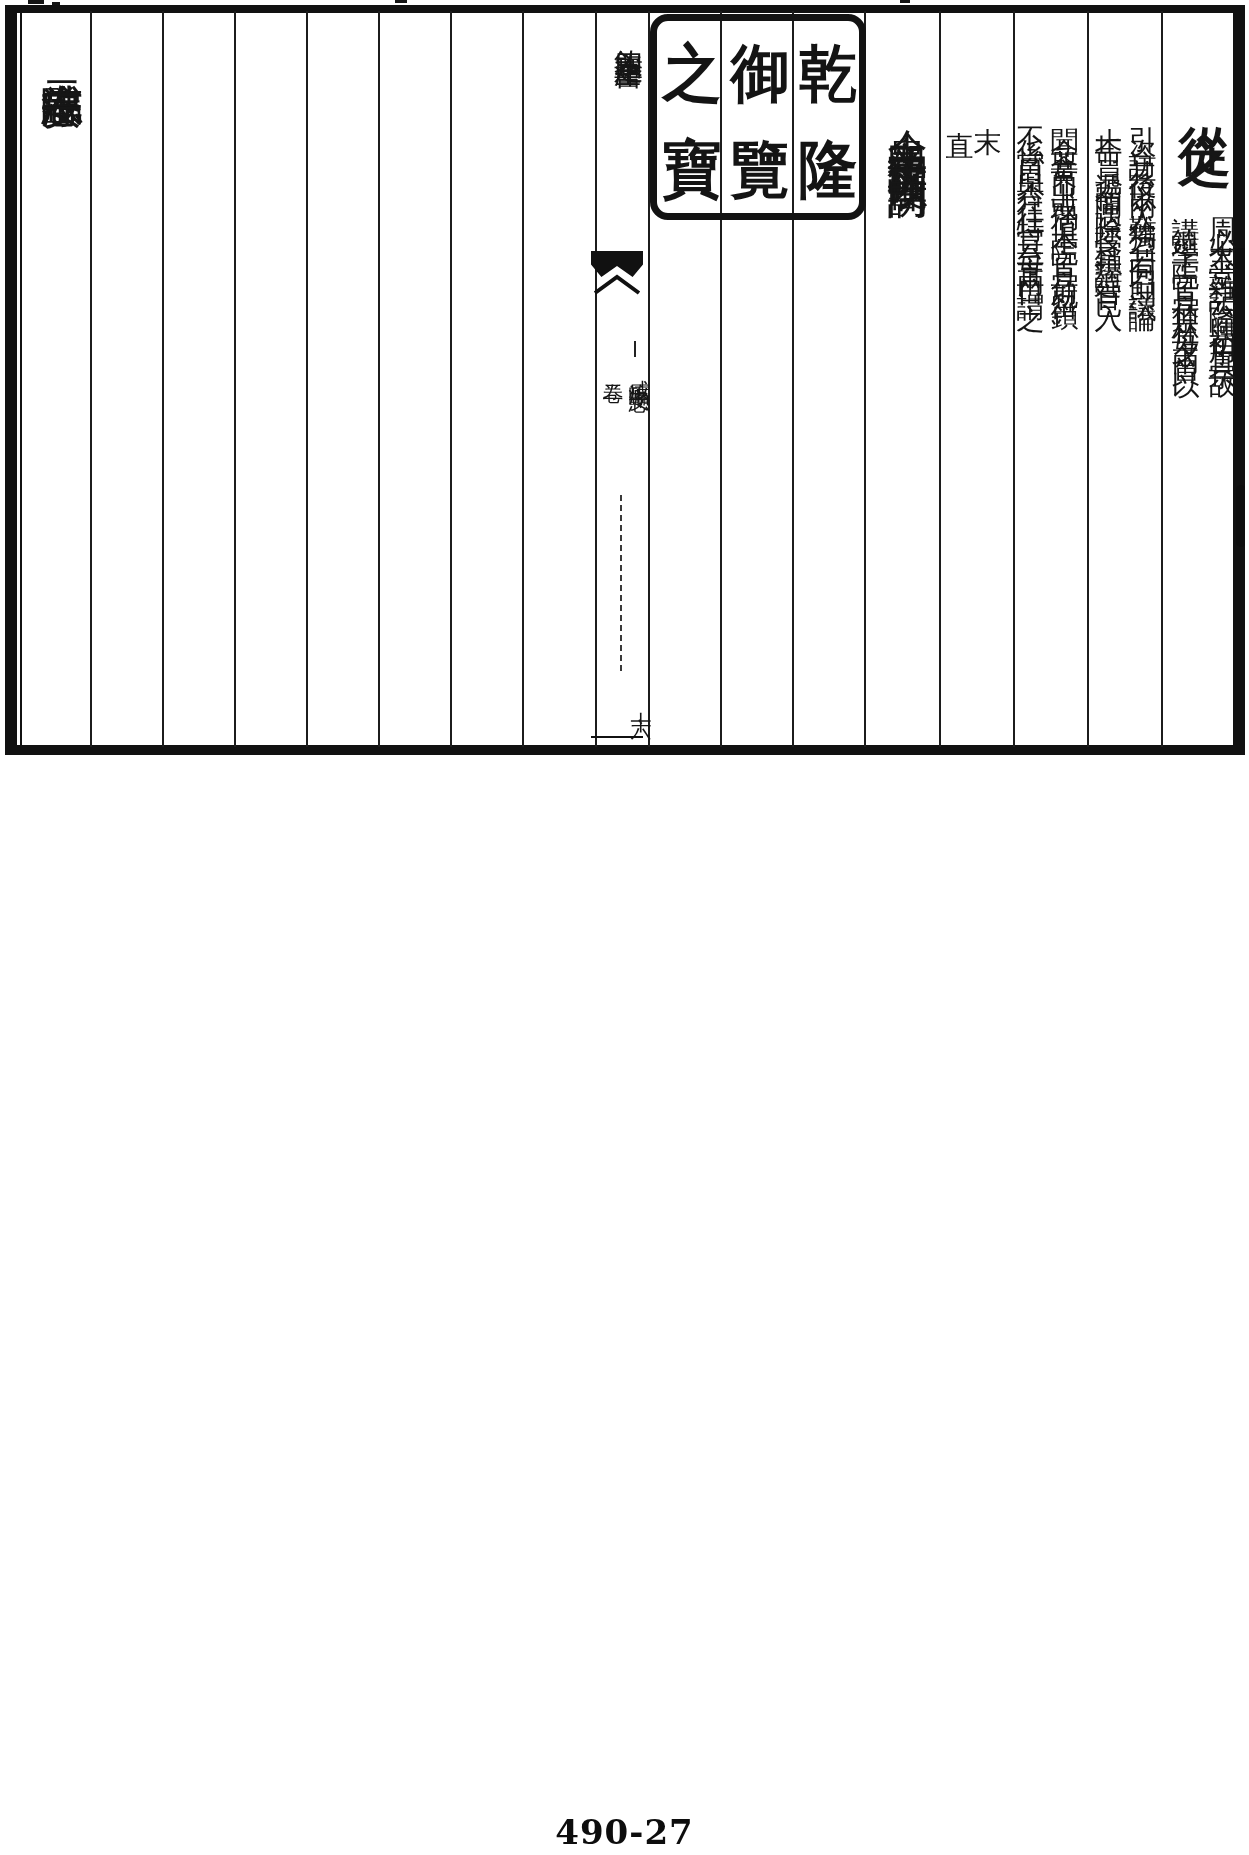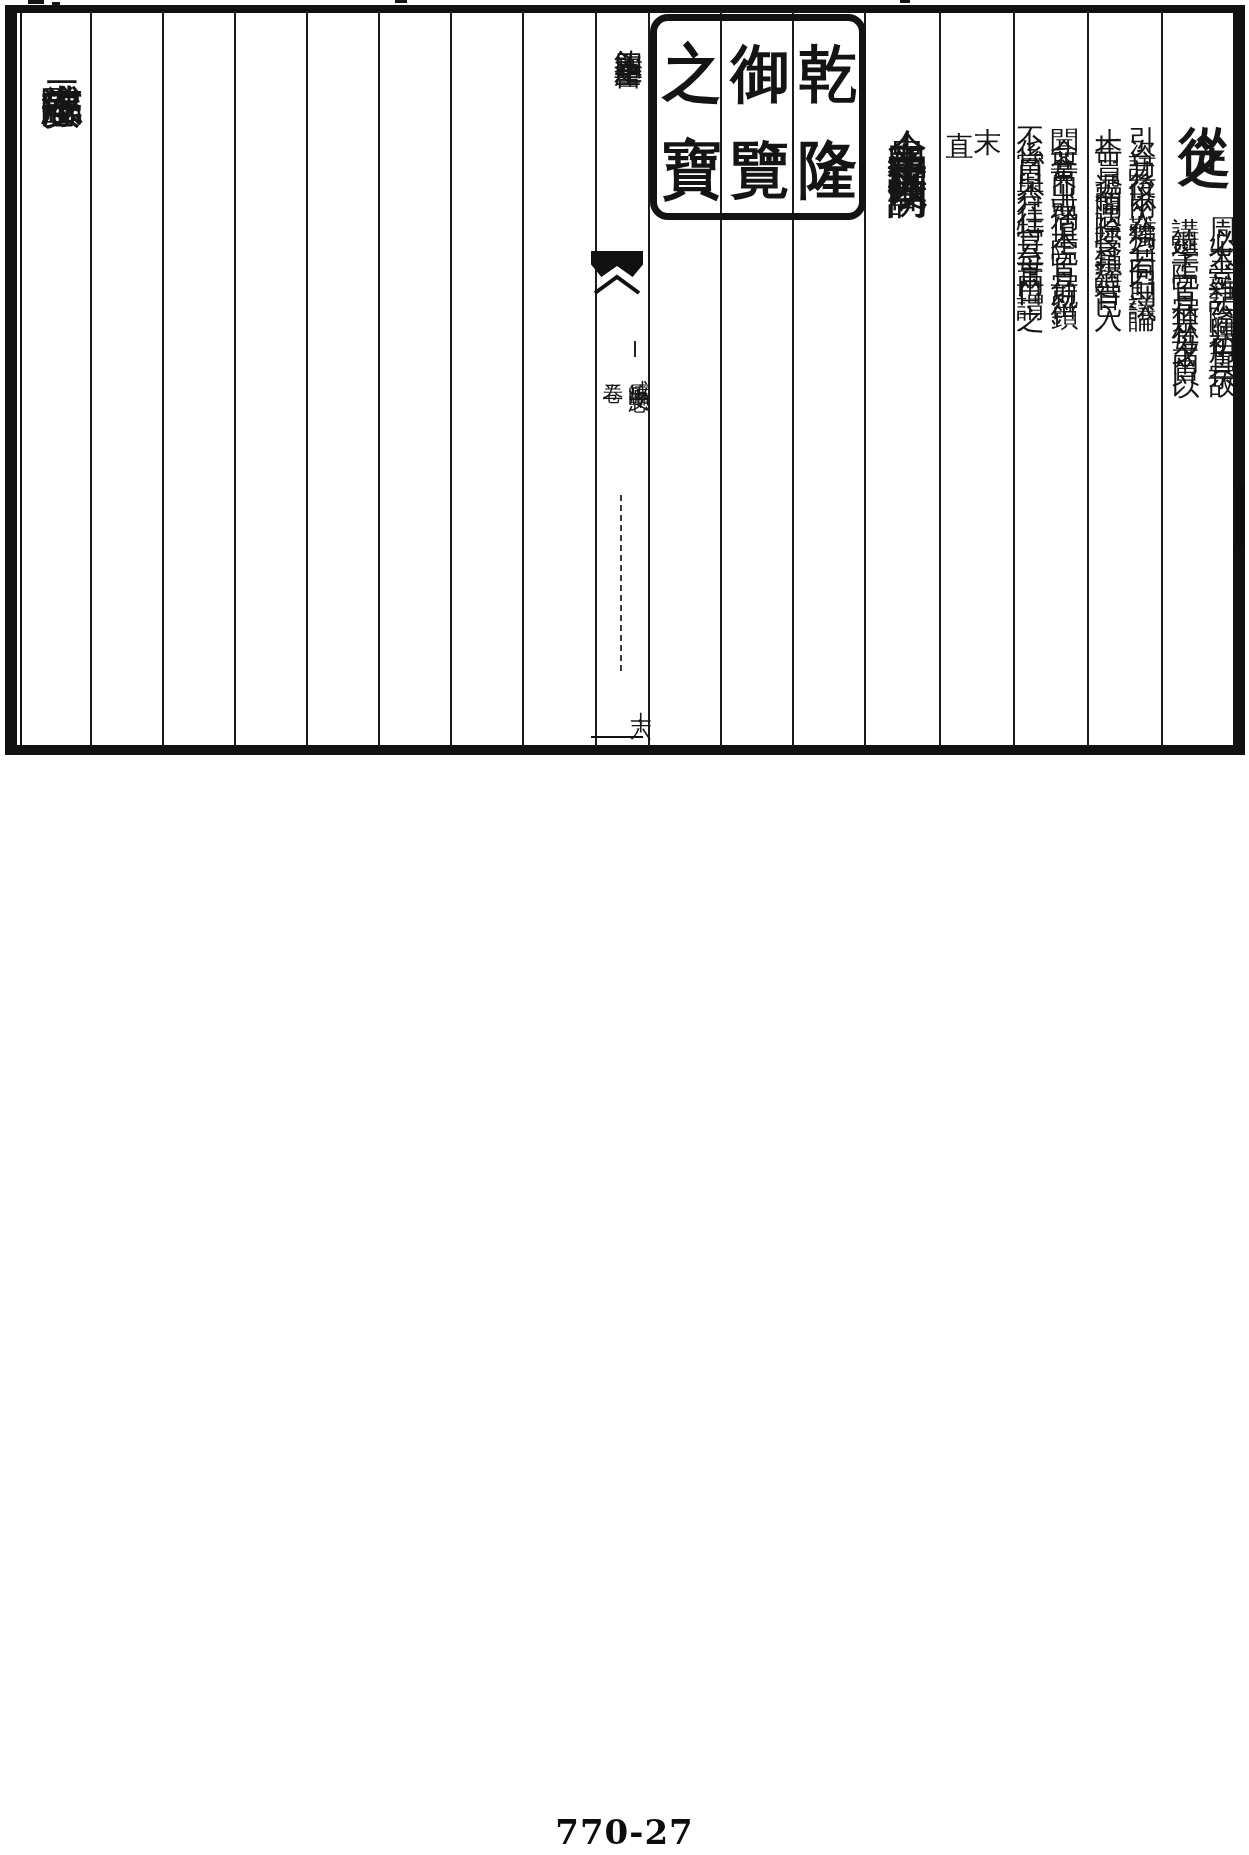--- a/index.html
+++ b/index.html
@@ -114,14 +114,14 @@
     <div class="vtext note" style="left:1039px;top:100px;">聞命蒼黄而出或偶值本院官直宿就留鎖</div>
     <div class="vtext note" style="left:1005px;top:100px;">不係當日與否往往特宣云每直兩日謂之</div>
 
     <div class="vtext note" style="left:962px;top:100px;">末</div>
     <div class="vtext note" style="left:934px;top:104px;">直</div>
 
     <div class="blob" style="left:1230px;top:243px;width:12px;height:22px;"></div>
     <div class="blob" style="left:1231px;top:480px;width:10px;height:62px;"></div>
   </div>
 
-  <div class="bottom-label">770-27</div>
+  <div class="bottom-label">490-27</div>
 </div>
 
 </body></html>

